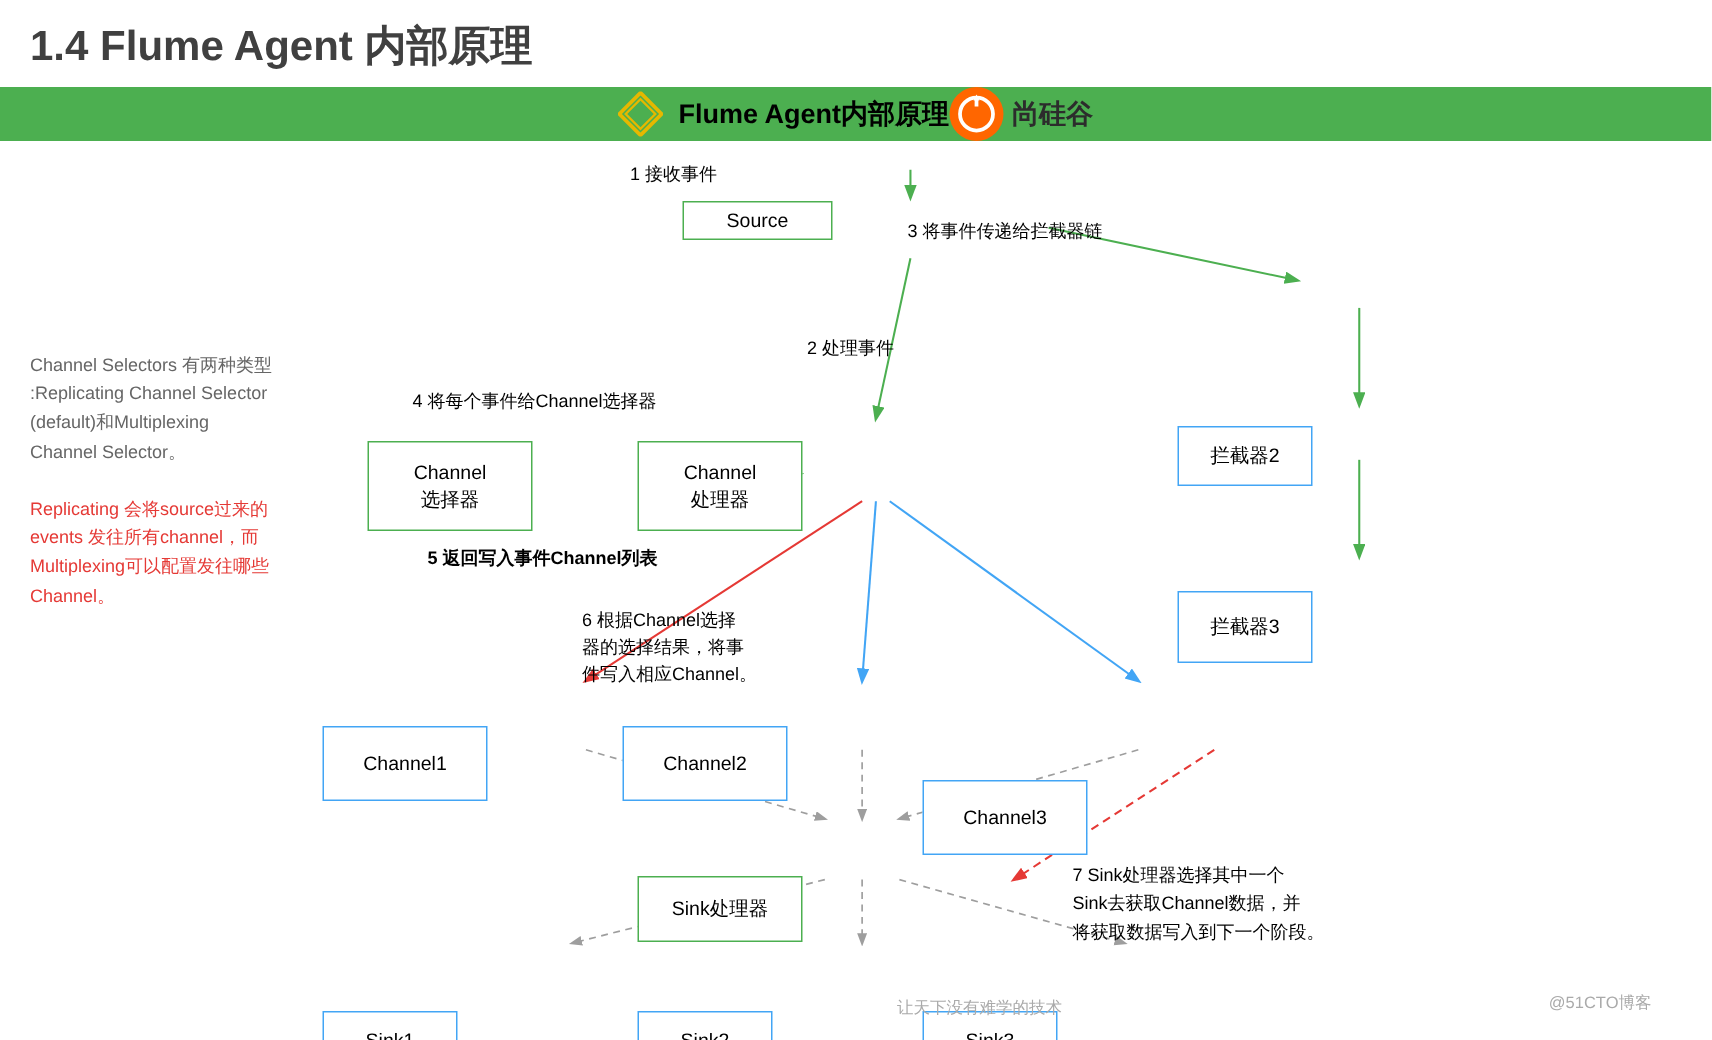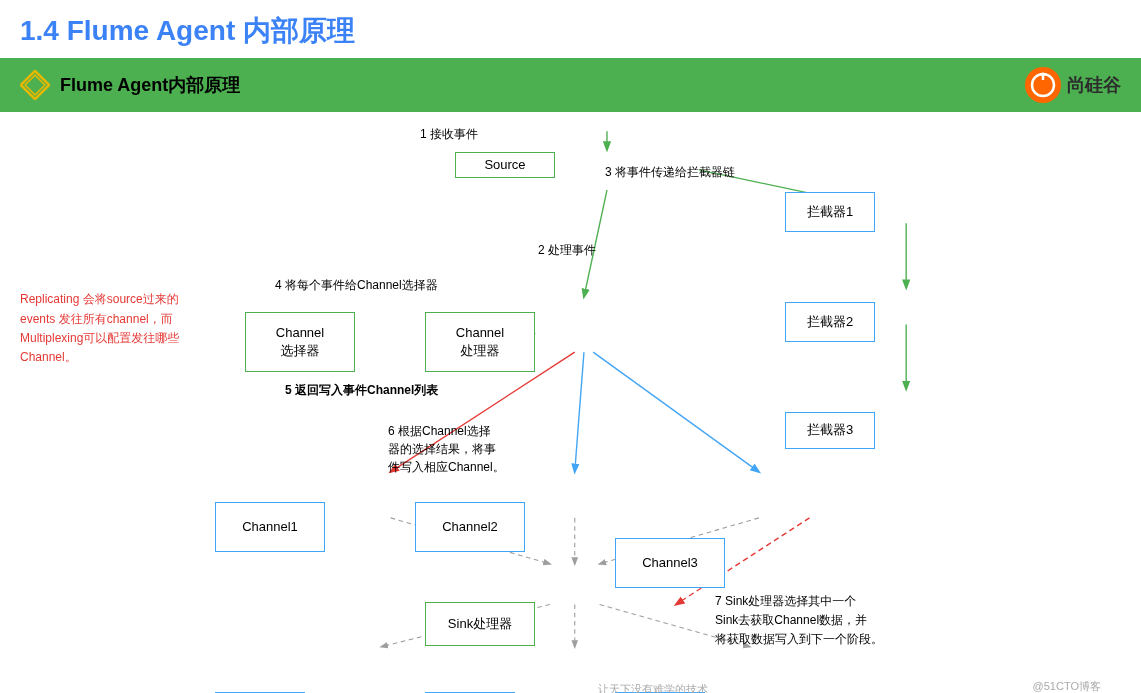--- a/index.html
+++ b/index.html
@@ -8,30 +8,30 @@
       background: #fff;
       width: 1141px;
       min-height: 693px;
       overflow: hidden;
     }
 
     .page-title {
       font-size: 28px;
       font-weight: bold;
       padding: 12px 20px 8px 20px;
-      color: #3b82f6;
+      color: #404040;
     }
 
     .header-bar {
       background: #4CAF50;
       display: flex;
       align-items: center;
-      justify-content: space-between;
+      justify-content: center;
       padding: 6px 20px;
-      height: 54px;
+      height: 36px;
     }
 
     .header-left {
       display: flex;
       align-items: center;
       gap: 10px;
     }
 
     .diamond-icon {
       width: 30px;
@@ -152,21 +152,21 @@
       left: 600px;
       top: 180px;
       width: 90px;
       height: 40px;
       border-color: #42a5f5;
     }
     .int3-box {
       left: 600px;
       top: 290px;
       width: 90px;
-      height: 37px;
+      height: 48px;
       border-color: #42a5f5;
     }
 
     
     .channel1-box {
       left: 30px;
       top: 380px;
       width: 110px;
       height: 50px;
       border-color: #42a5f5;
@@ -276,20 +276,21 @@
         <polygon points="18,5 16,9 20,9" fill="white"></polygon>
       </svg>
     </div>
     <span class="logo-text">尚硅谷</span>
   </div>
 </div>
 
 <div class="main-content">
 
   <div class="left-text">
+    <span>Channel Selectors 有两种类型 :Replicating Channel Selector (default)和Multiplexing Channel Selector。</span>
     <br><br>
     <span class="red-text">Replicating 会将source过来的 events 发往所有channel，而Multiplexing可以配置发往哪些Channel。</span>
   </div>
 
   <div class="diagram-area">
 
     <svg class="arrows-svg" viewBox="0 0 740 630">
       <defs>
         <marker id="arrowGreen" markerWidth="8" markerHeight="8" refX="6" refY="3" orient="auto">
           <path d="M0,0 L0,6 L8,3 z" fill="#4CAF50"></path>
@@ -346,21 +347,20 @@
       <line x1="540" y1="430" x2="395" y2="524" stroke="#e53935" stroke-width="1.5" stroke-dasharray="6,4" marker-end="url(#arrowRed)"></line>
 
     </svg>
 
     <div class="box source-box">Source</div>
 
     <div class="box ch-selector-box">Channel<br>选择器</div>
 
     <div class="box ch-processor-box">Channel<br>处理器</div>
 
-    <div class="box int1-box box-blue">拦截器1</div>
     <div class="box int2-box box-blue">拦截器2</div>
     <div class="box int3-box box-blue">拦截器3</div>
 
     <div class="box channel1-box box-blue">Channel1</div>
     <div class="box channel2-box box-blue">Channel2</div>
     <div class="box channel3-box box-blue">Channel3</div>
 
     <div class="box sink-proc-box">Sink处理器</div>
 
     <div class="box sink1-box box-blue">Sink1</div>

